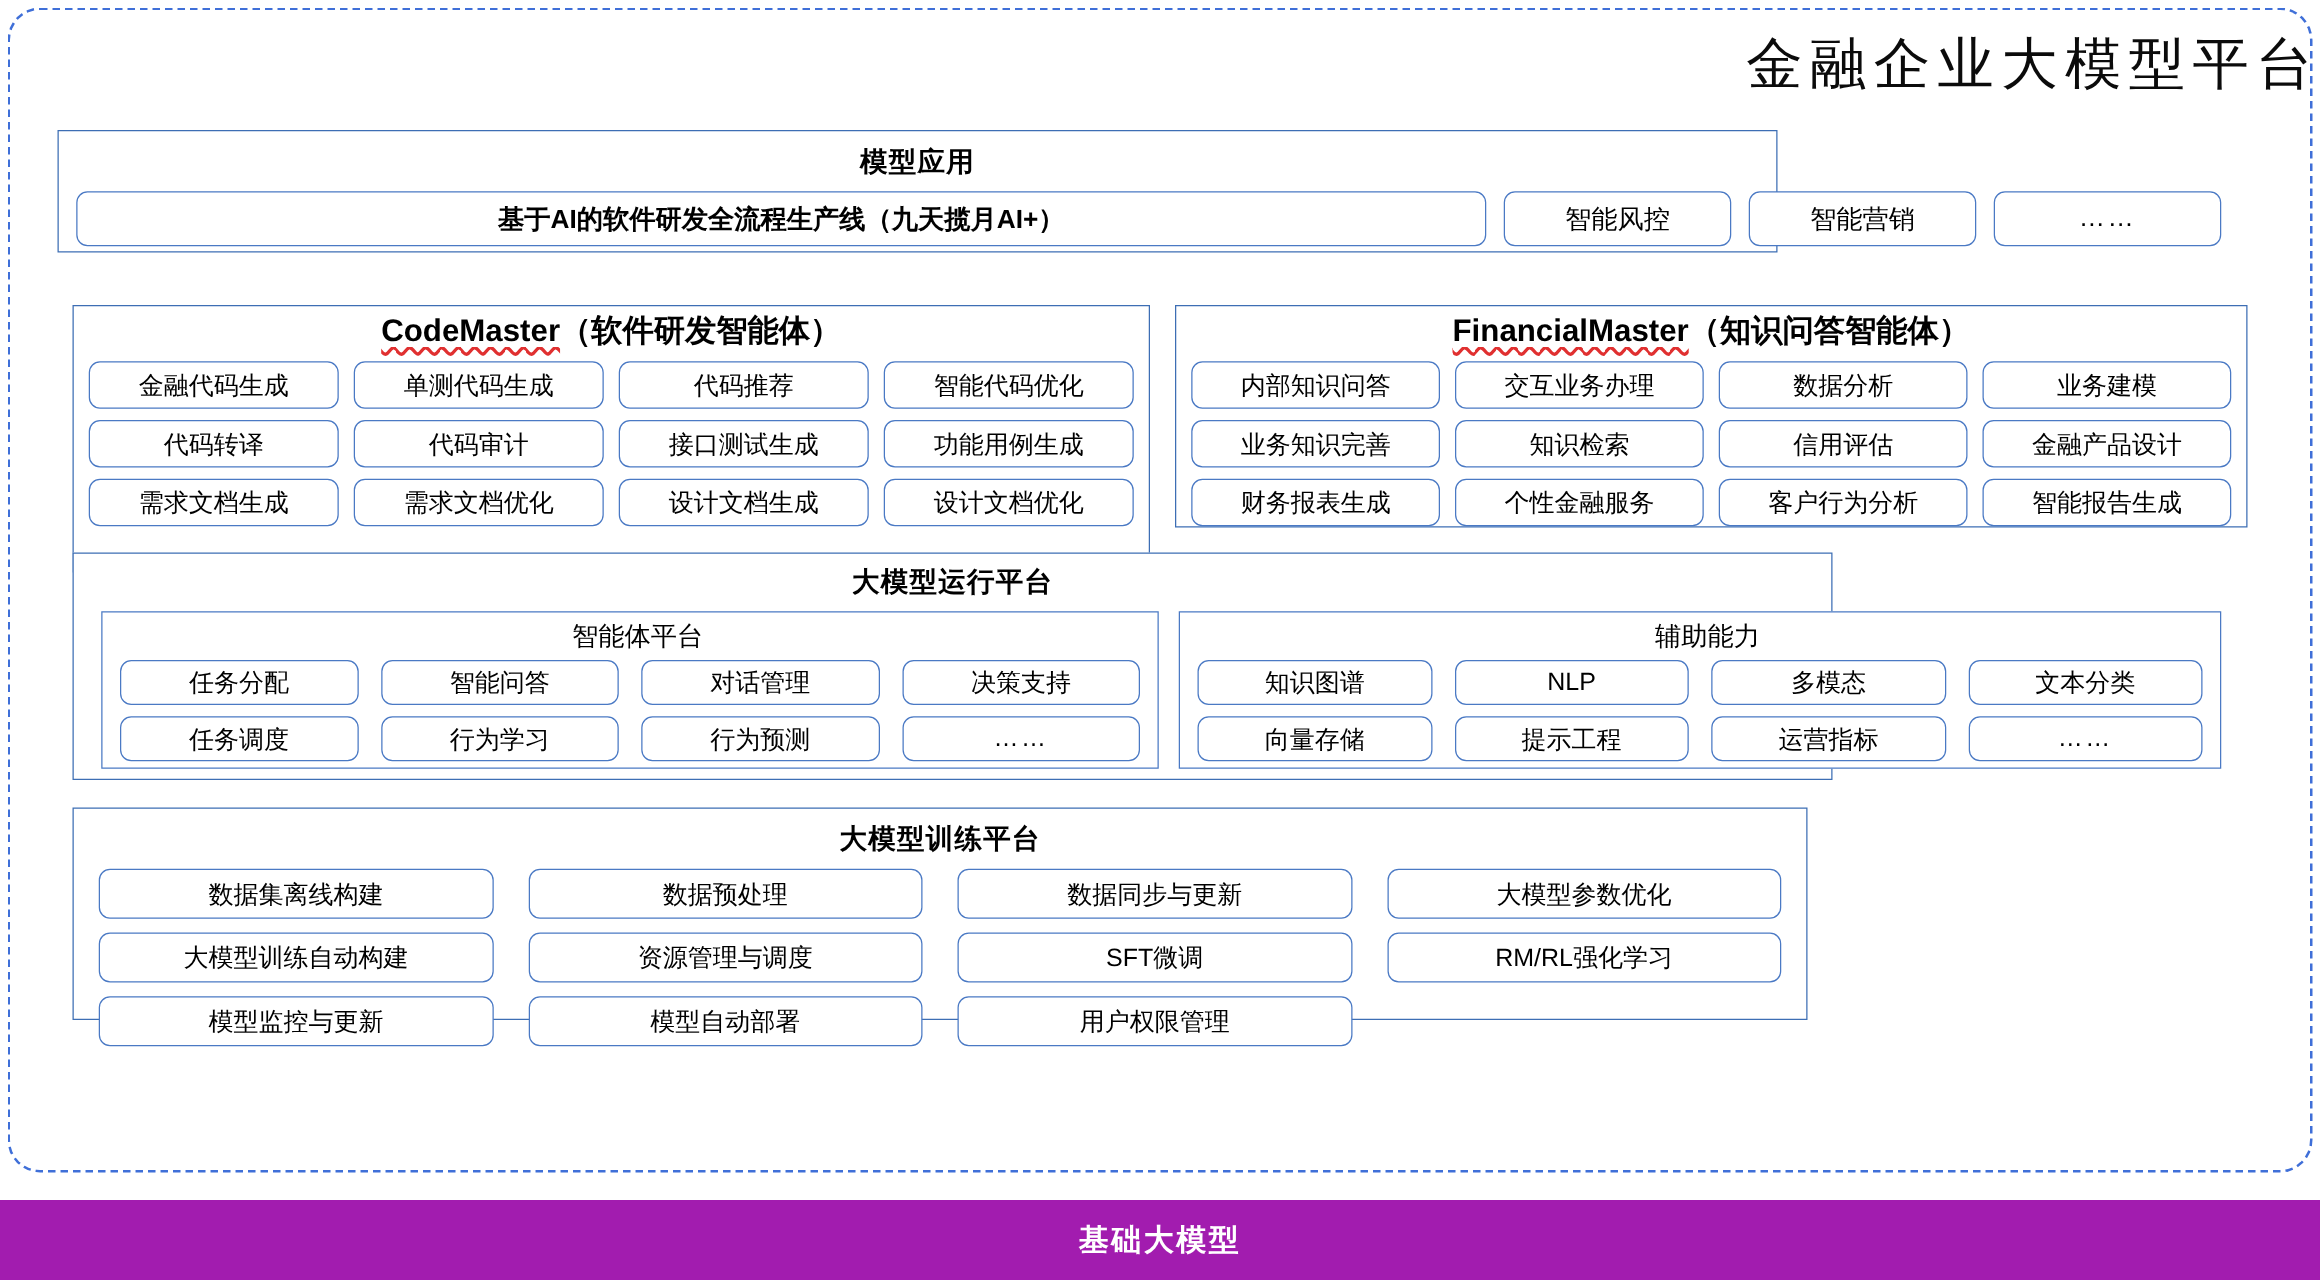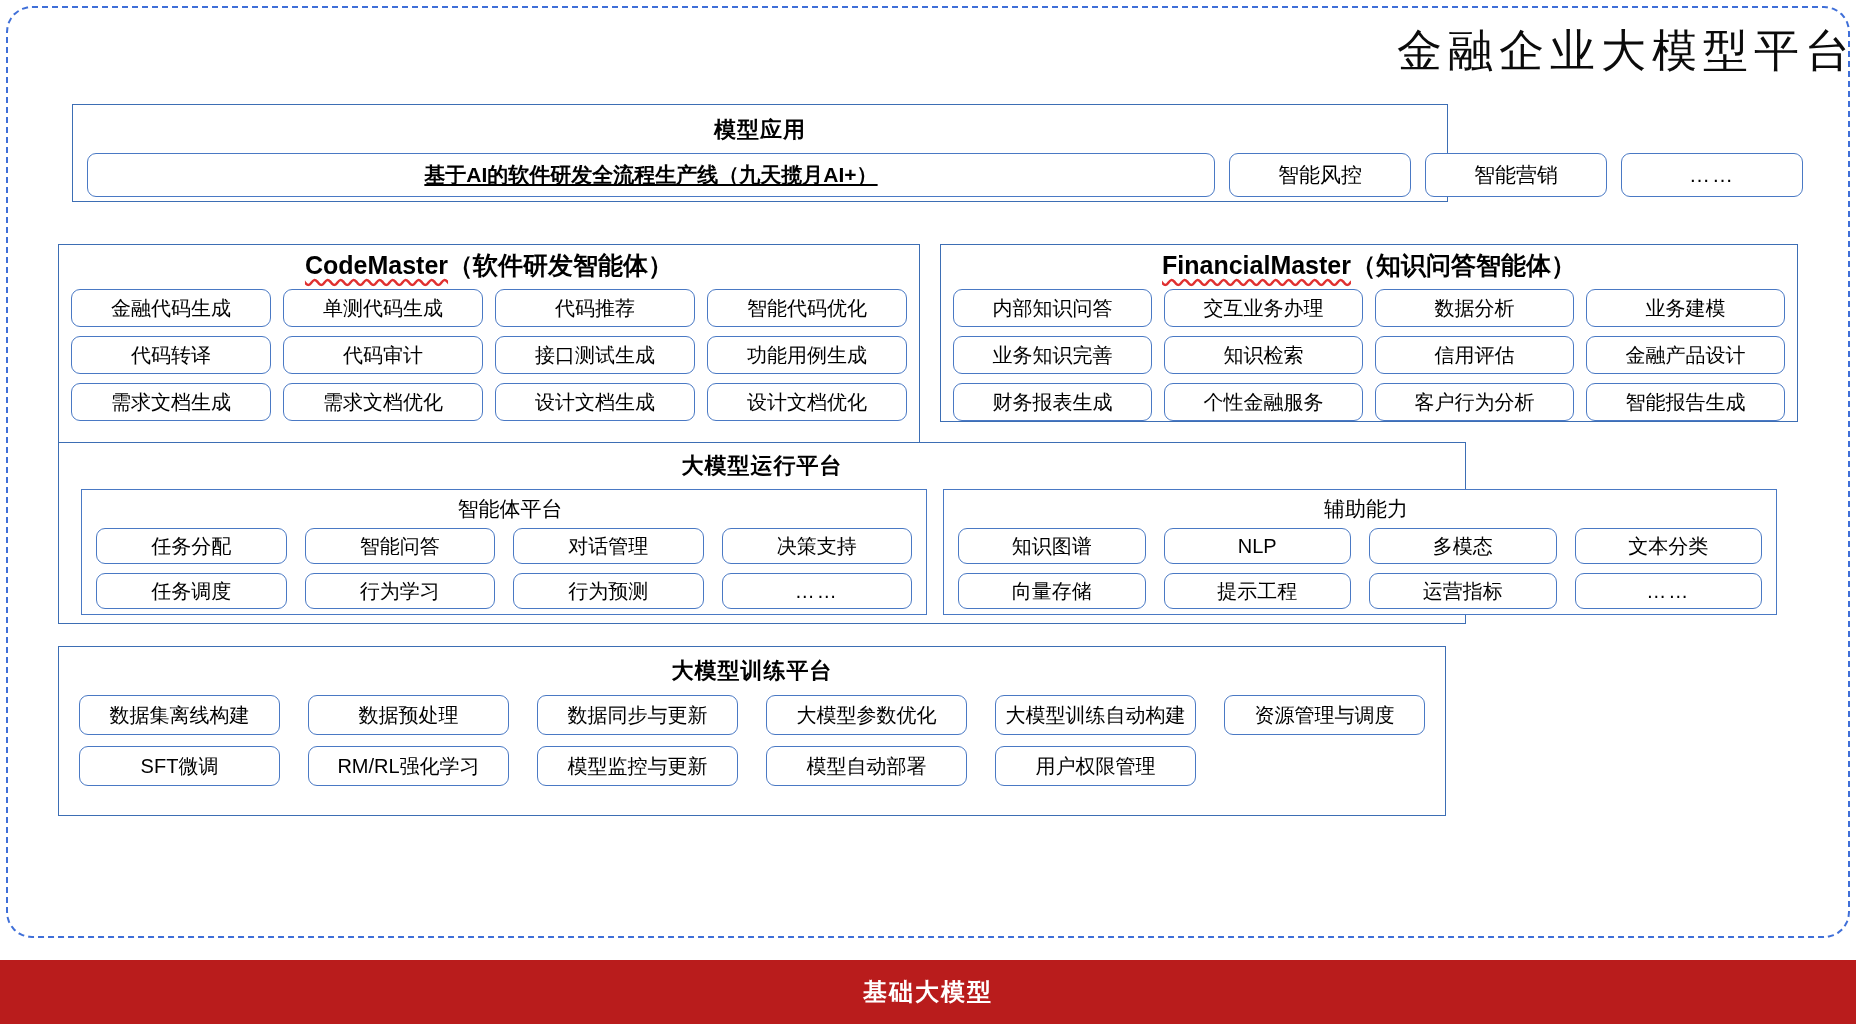--- a/index.html
+++ b/index.html
@@ -64,27 +64,27 @@
     display:flex;
     align-items:center;
     justify-content:center;
     text-align:center;
     white-space:nowrap;
     height:44px;
   }
   .chip.dots{letter-spacing:2px;}
 
   
-  #app-panel{left:72px;top:104px;width:1376px;height:98px;}
+  #app-panel{left:46px;top:104px;width:1376px;height:98px;}
   #app-panel .panel-title{margin-top:10px;}
   #app-row{
     position:absolute;left:14px;top:48px;width:1712px;
     display:flex;gap:14px;align-items:center;
   }
-  #app-row .chip.wide{flex:0 0 1128px;font-weight:bold;font-size:21px;text-decoration:underline;}
+  #app-row .chip.wide{flex:0 0 1128px;font-weight:bold;font-size:21px;}
   #app-row .chip.sm{flex:0 0 182px;}
 
   
   #code-panel{left:58px;top:244px;width:862px;height:214px;}
   #fin-panel{left:940px;top:244px;width:858px;height:178px;}
   .agent-title{
     text-align:center;
     font-size:25px;
     font-weight:bold;
     color:#000;
@@ -123,30 +123,30 @@
     display:grid;grid-template-columns:repeat(4,1fr);
     gap:9px 18px;
   }
   .sub-grid .chip{height:36px;font-size:20px;}
 
   
   #train-panel{left:58px;top:646px;width:1388px;height:170px;}
   #train-panel .panel-title{margin-top:9px;}
   .train-grid{
     position:absolute;left:20px;right:20px;top:48px;
-    display:grid;grid-template-columns:repeat(6,1fr);
+    display:grid;grid-template-columns:repeat(4,1fr);
     gap:11px 28px;
   }
   .train-grid .chip{height:40px;font-size:20px;}
 
   
   #footer-bar{
     position:absolute;left:0;top:960px;
     width:1856px;height:64px;
-    background:#b91c1c;
+    background:#a21caf;
     display:flex;align-items:center;justify-content:center;
     color:#ffffff;font-size:24px;font-weight:bold;letter-spacing:2px;
   }
 </style>
 </head>
 <body>
 
 <div class="canvas">
 
   <div class="outer-dashed"></div>

